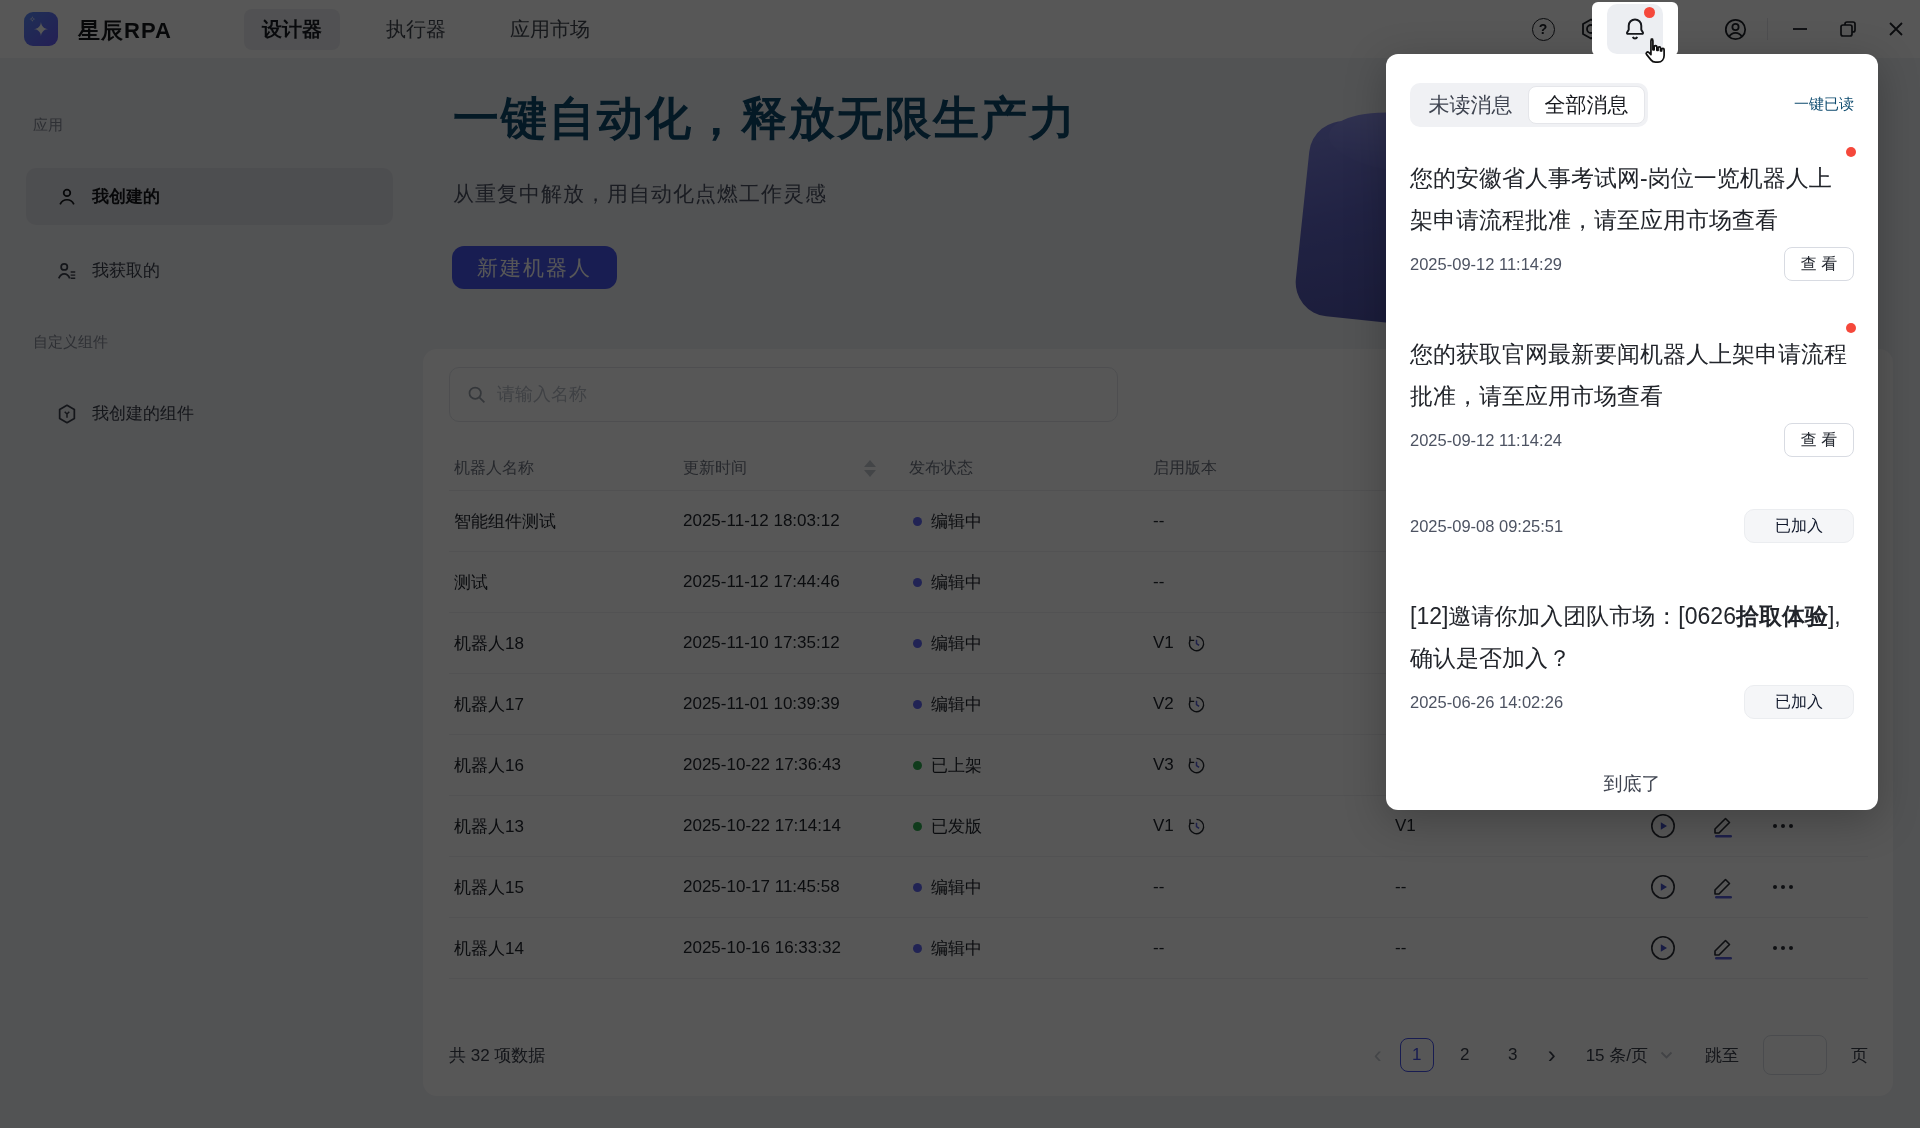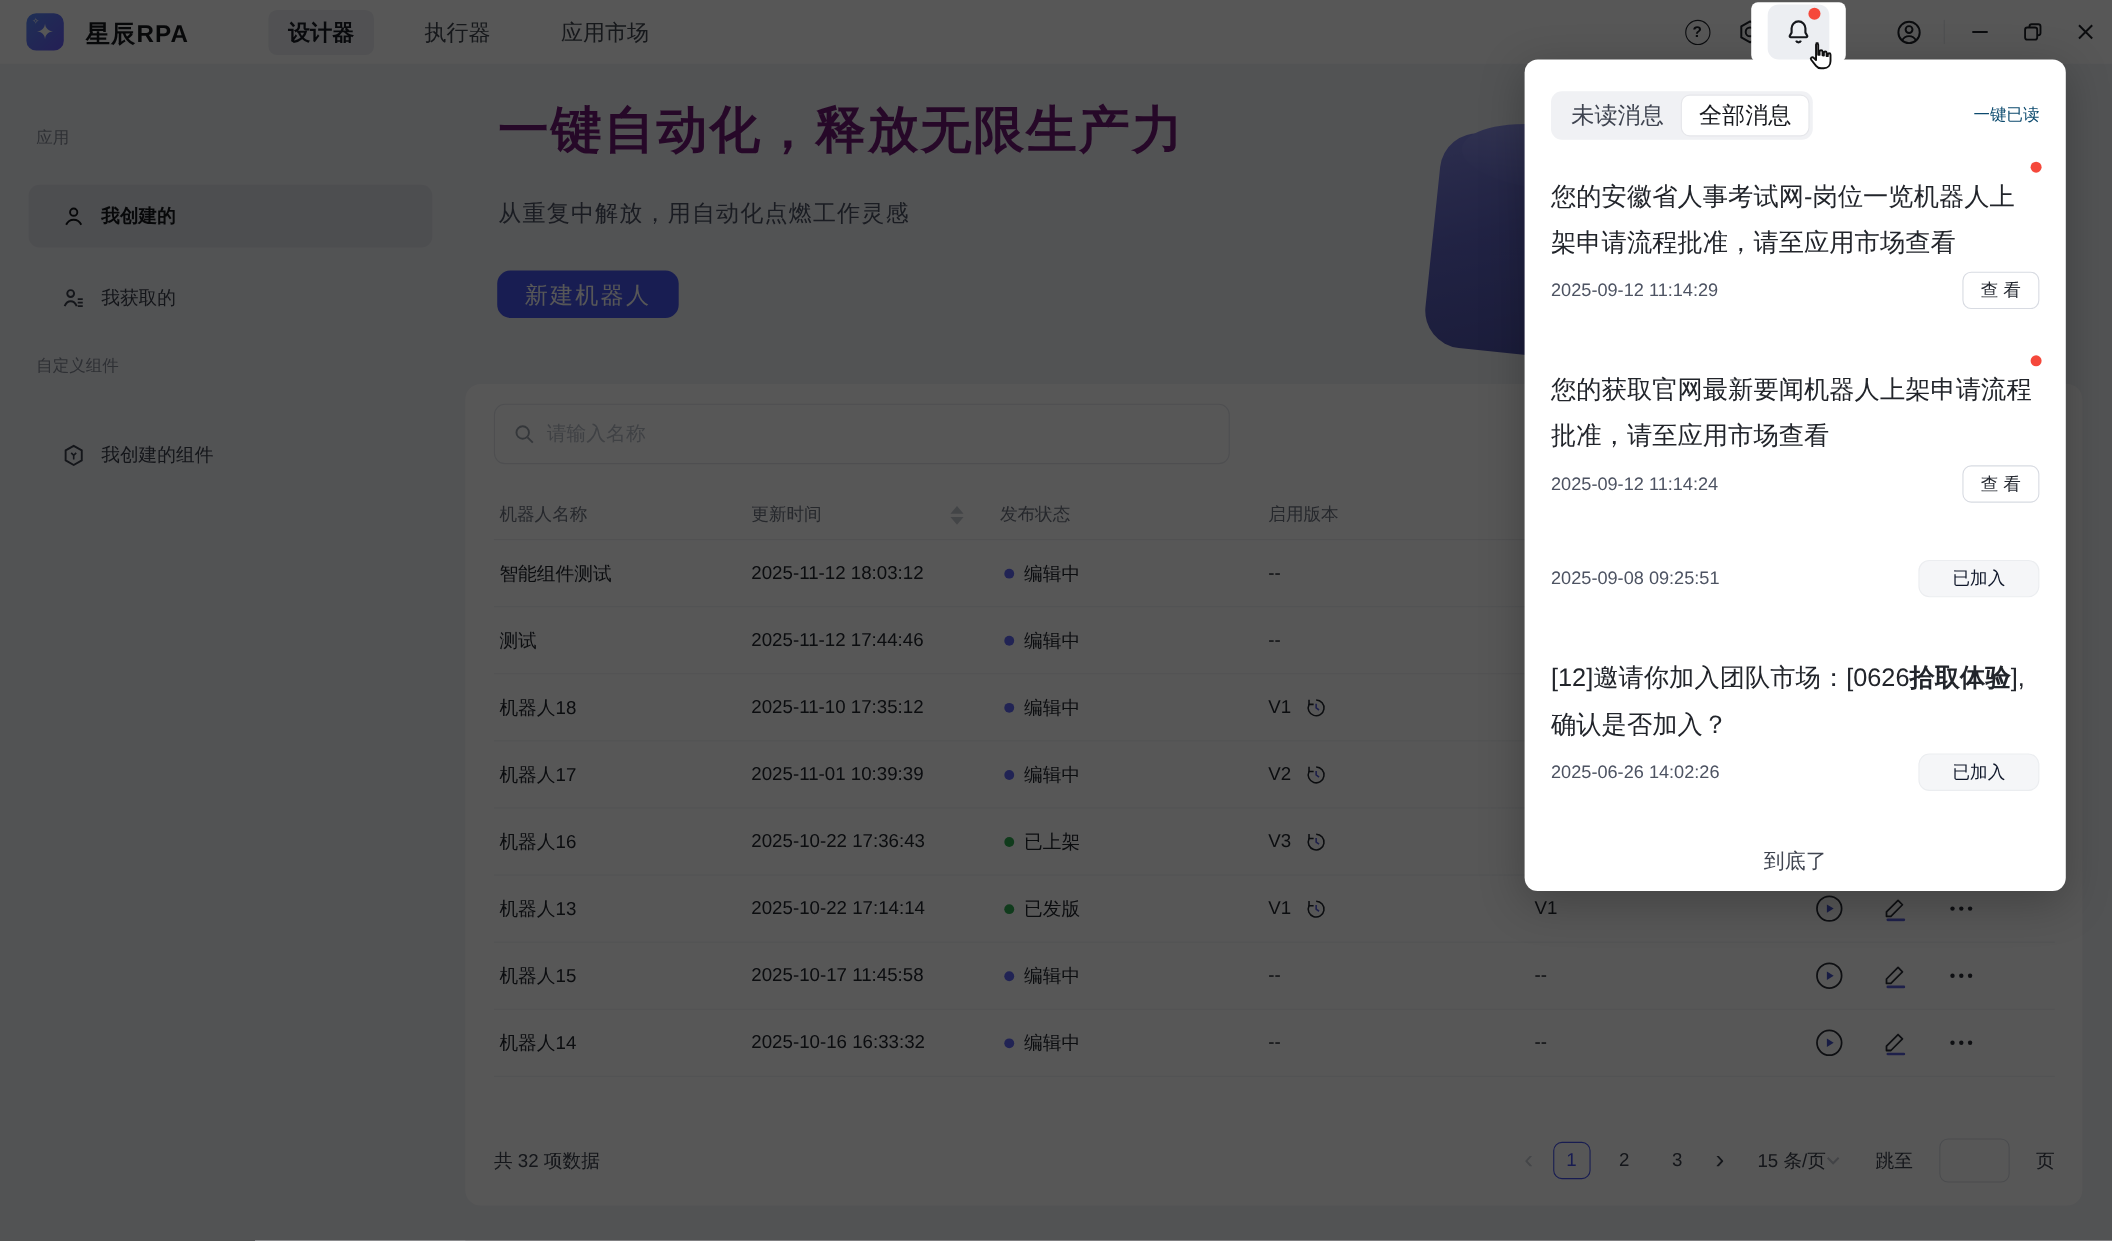--- a/index.html
+++ b/index.html
@@ -24,21 +24,21 @@
 
   
   .sidebar { position:absolute; left:0; top:58px; width:423px; height:1070px; background:#f1f2f6; }
   .side-label { position:absolute; left:33px; font-size:15px; color:#868c98; }
   .side-item { position:absolute; left:26px; width:367px; height:57px; border-radius:10px;
                display:flex; align-items:center; gap:14px; padding-left:30px; font-size:17px; color:#3c414d; cursor:pointer; }
   .side-item.active { background:#e2e4ea; color:#16181d; font-weight:700; }
   .side-item svg { flex:0 0 auto; }
 
   
-  .hero-title { position:absolute; left:453px; top:88px; font-size:46px; font-weight:700; color:#701a75; letter-spacing:2px; }
+  .hero-title { position:absolute; left:453px; top:88px; font-size:46px; font-weight:700; color:#0c4a6e; letter-spacing:2px; }
   .hero-sub { position:absolute; left:453px; top:180px; font-size:21px; color:#4d5464; letter-spacing:1px; }
   .cta { position:absolute; left:452px; top:246px; width:165px; height:43px; border-radius:12px; border:none;
          background:#4856f0; color:#ffffff; font-size:21px; letter-spacing:2px; cursor:pointer;
          font-family:Liberation Mono, monospace; }
   .decor { position:absolute; left:1302px; top:128px; width:204px; height:196px; border-radius:34px;
            background:linear-gradient(160deg,#7d82e4 0%,#5a5fc4 40%,#41469e 100%); transform:rotate(6deg); opacity:.95; }
   .decor:before { content:""; position:absolute; left:18px; top:-14px; width:150px; height:58px; border-radius:50%;
            background:linear-gradient(180deg,#8d92ee, #6a6fd4); }
 
   
@@ -68,21 +68,21 @@
 
   
   .pagebar { position:absolute; left:26px; right:25px; top:683px; height:46px; display:flex; align-items:center; }
   .ptotal { font-size:17px; color:#3c414d; }
   .pager { margin-left:auto; display:flex; align-items:center; gap:14px; }
   .pchev { font-size:24px; color:#3c414d; cursor:pointer; line-height:1; padding:0 4px; }
   .pchev.disabled { color:#c8ccd4; }
   .pnum { min-width:34px; height:34px; display:flex; align-items:center; justify-content:center;
           font-size:17px; color:#3c414d; cursor:pointer; border-radius:8px; }
   .pnum.current { border:1px solid #4653ee; color:#4653ee; }
-  .psize { font-size:17px; color:#3c414d; margin-left:12px; display:flex; align-items:center; cursor:pointer; }
+  .psize { font-size:17px; color:#3c414d; margin-left:12px; display:flex; align-items:center; gap:12px; cursor:pointer; }
   .pjump { font-size:17px; color:#3c414d; margin-left:18px; display:flex; align-items:center; gap:24px; }
   .pjump input { width:64px; height:40px; border:1px solid #dadde4; border-radius:8px; outline:none; font-size:17px;
                  text-align:center; background:#fff; font-family:inherit; }
 
   
   .dim { position:absolute; left:0; top:0; width:1920px; height:1128px; background:rgba(0,0,0,.66); z-index:40; }
 
   
   .bell-spot { position:absolute; left:1592px; top:2px; width:86px; height:54px; background:#ffffff; border-radius:6px; z-index:60; }
   .bell-hover { position:absolute; left:15px; top:2px; width:56px; height:50px; background:#eceef2; border-radius:10px;
@@ -181,21 +181,21 @@
     </svg>
     <span>我获取的</span>
   </div>
   <div class="side-item active" style="top:110px">
     <svg width="22" height="22" viewBox="0 0 24 24" fill="none" stroke="#16181d" stroke-width="1.9">
       <circle cx="12" cy="7.5" r="3.6"></circle>
         <path d="M4.5 20c1.6-3.4 4.3-5 7.5-5s5.9 1.6 7.5 5"></path>
     </svg>
     <span>我创建的</span>
   </div>
-  <div class="side-label" style="top:265px">自定义组件</div>
+  <div class="side-label" style="top:275px">自定义组件</div>
   <div class="side-item" style="top:327px">
     <svg width="22" height="22" viewBox="0 0 24 24" fill="none" stroke="#3c414d" stroke-width="1.9">
       <path d="M12 2.5 20 7v10l-8 4.5L4 17V7z" stroke-linejoin="round"></path>
         <path d="M9.5 9.5l2.5 2.5 2.5-2.5M12 12v4" stroke-width="1.6"></path>
     </svg>
     <span>我创建的组件</span>
   </div>
 </div>
 
 <div class="decor"></div>

